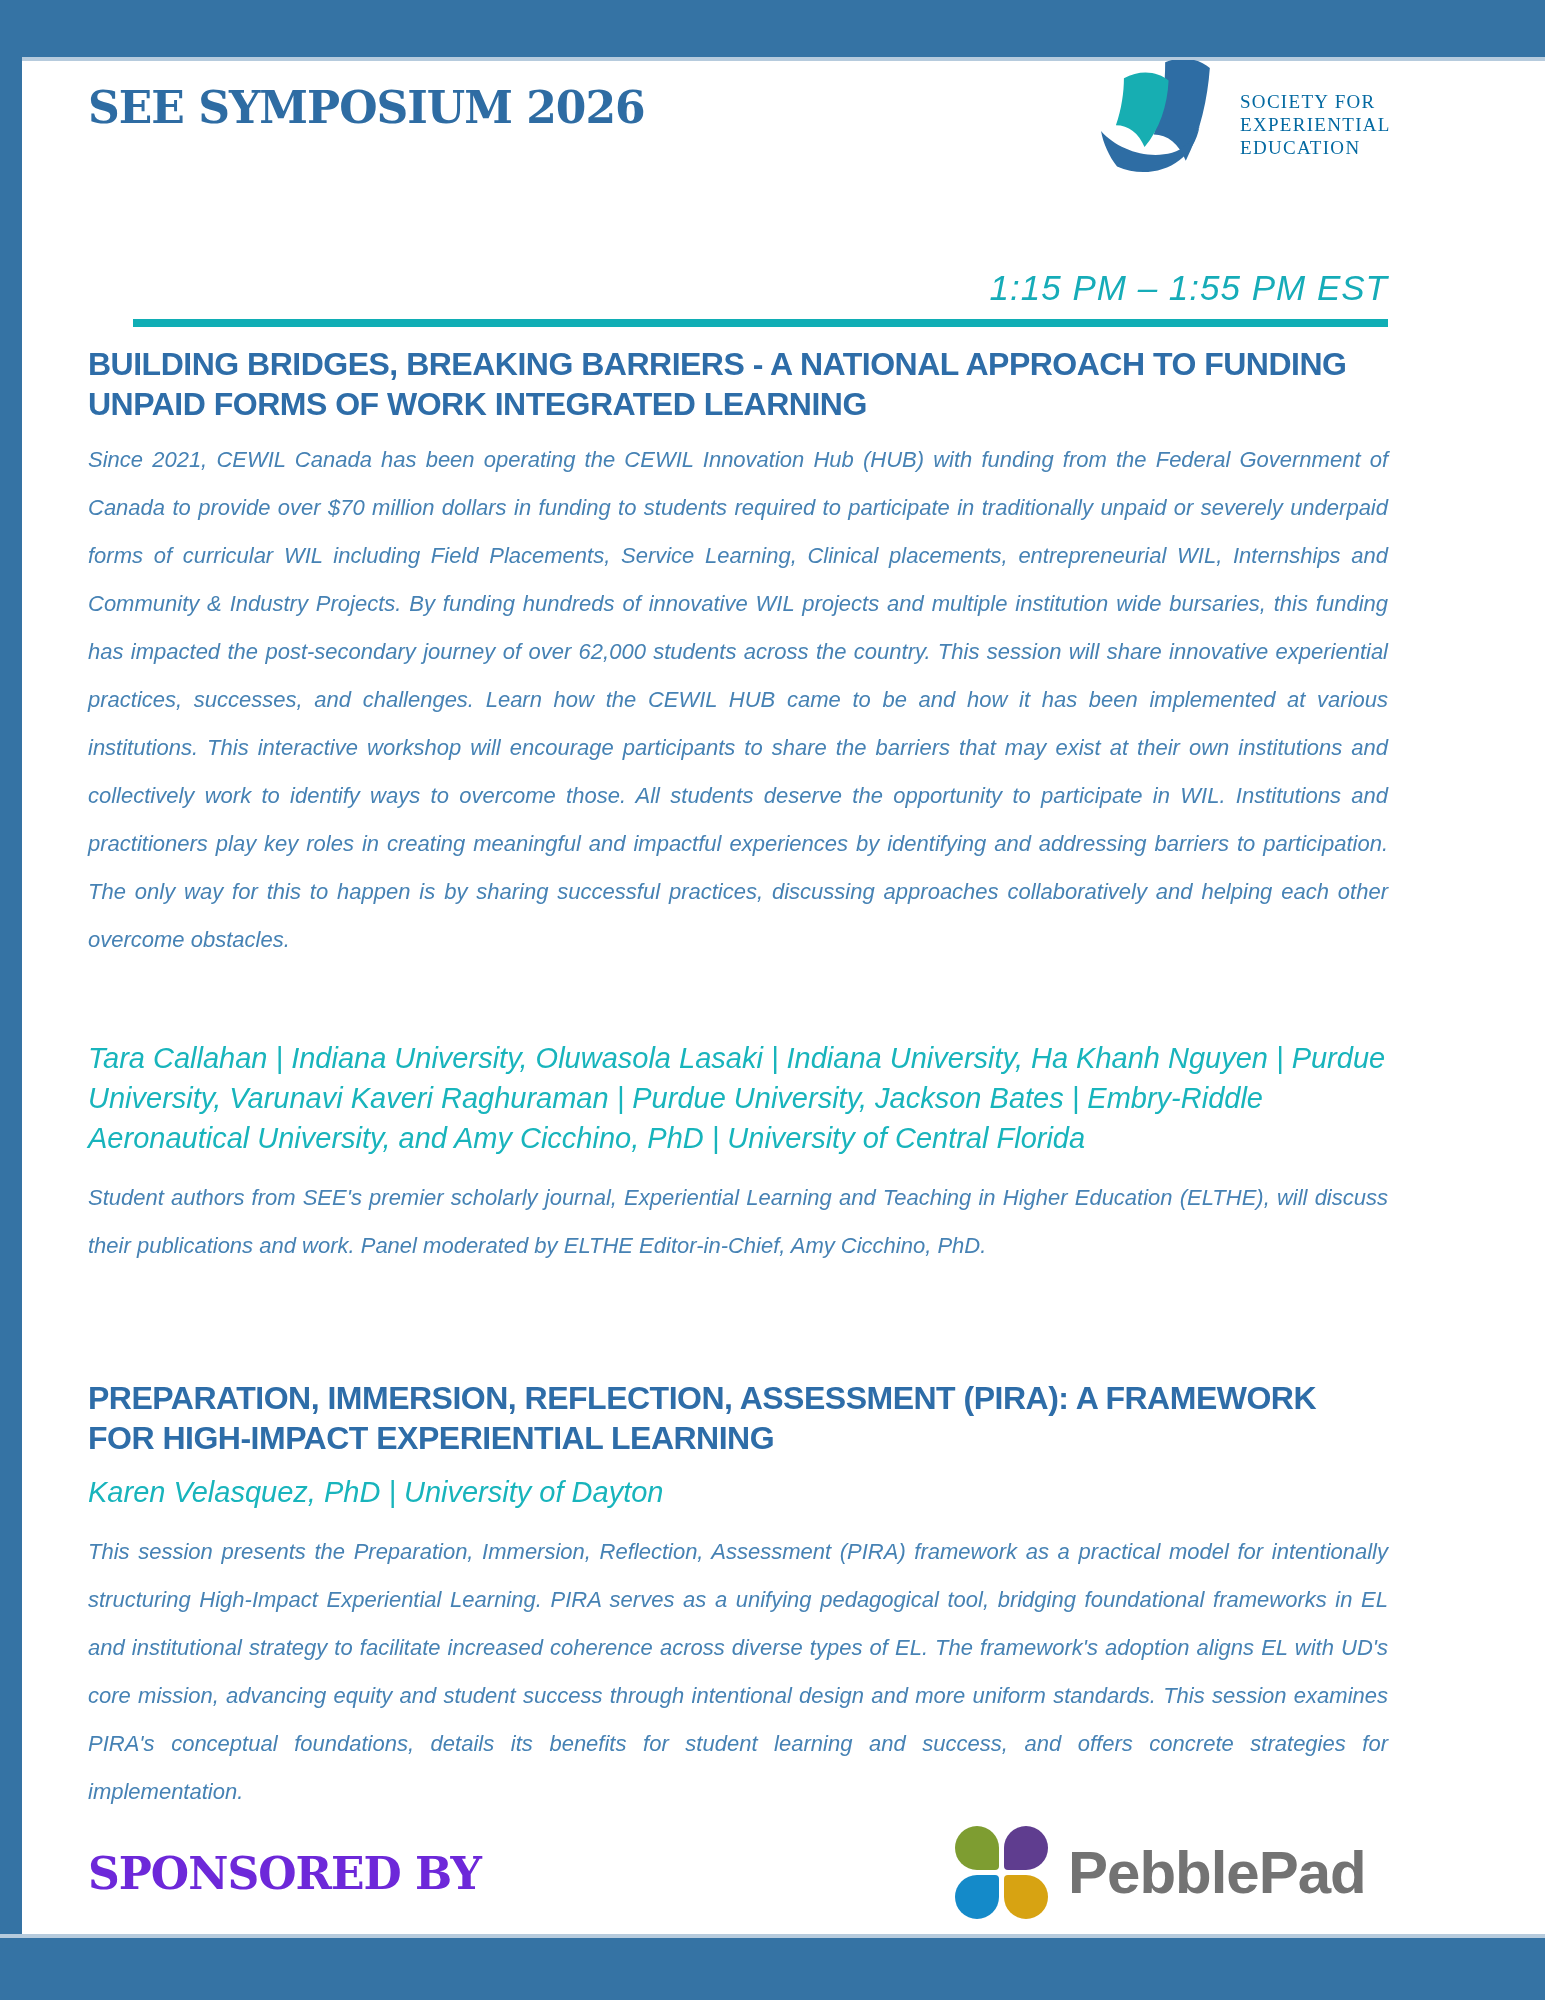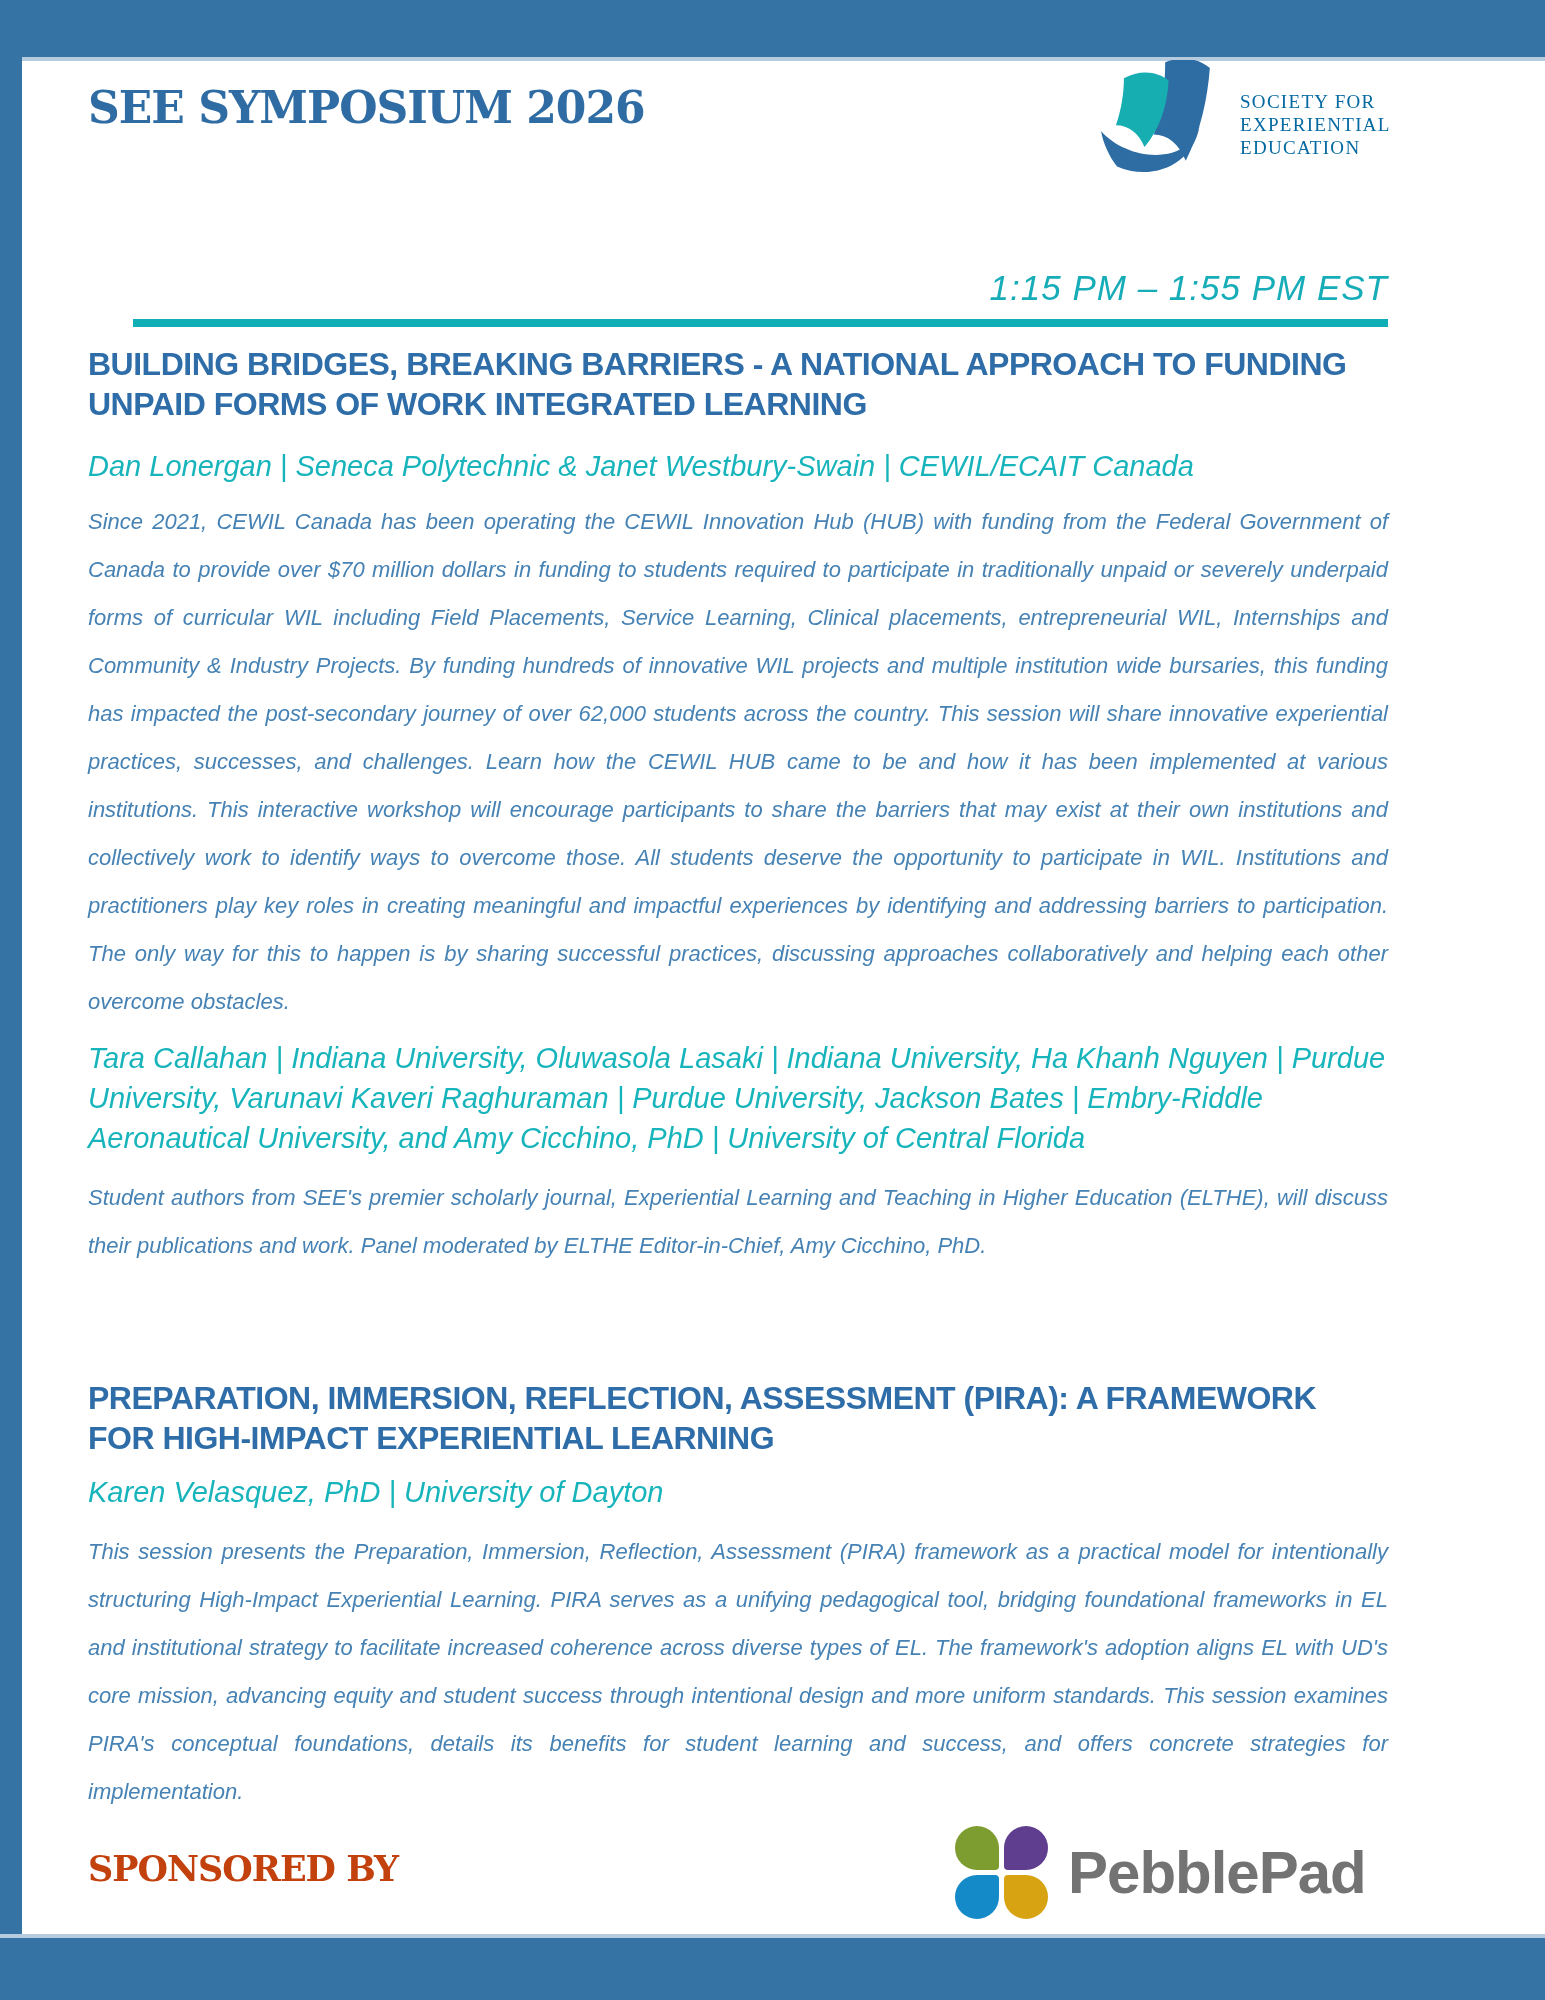--- a/index.html
+++ b/index.html
@@ -59,21 +59,21 @@
   }
   .s1 .session-abstract{margin-top:12px;}
   .s2 .session-speakers{margin-top:22px;}
   .s2 .session-abstract{margin-top:16px;}
   .s3 .session-speakers{margin-top:14px;}
   .s3 .session-abstract{margin-top:16px;}
 
   
   .sponsored-by{
     position:absolute;left:88px;top:1848px;
-    font-family:"DejaVu Serif",serif;font-weight:bold;font-size:35px;color:#c2410c;letter-spacing:-1px;
+    font-family:"DejaVu Serif",serif;font-weight:bold;font-size:44px;color:#6d28d9;letter-spacing:-1px;
   }
   .pebblepad{position:absolute;left:955px;top:1826px;display:flex;align-items:center;}
   .petals{display:grid;grid-template-columns:44px 44px;grid-template-rows:44px 44px;gap:5px;}
   .petal{width:44px;height:44px;}
   .petal-tl{background:#7E9D31;border-radius:50% 50% 4px 50%;}
   .petal-tr{background:#5F3D8F;border-radius:50% 50% 50% 4px;}
   .petal-bl{background:#148AC9;border-radius:50% 4px 50% 50%;}
   .petal-br{background:#D7A312;border-radius:4px 50% 50% 50%;}
   .pebblepad-wordmark{
     margin-left:20px;color:#737373;font-weight:bold;font-size:60px;letter-spacing:-1px;
@@ -102,21 +102,20 @@
     </div>
   </div>
 
   <div class="banner">
     <div class="banner-underline"></div>
     <div class="session-time">1:15 PM – 1:55 PM EST</div>
   </div>
 
   <div class="session s1">
     <h2 class="session-title">BUILDING BRIDGES, BREAKING BARRIERS - A NATIONAL APPROACH TO FUNDING UNPAID FORMS OF WORK INTEGRATED LEARNING</h2>
-    <p class="session-speakers">Dan Lonergan | Seneca Polytechnic &amp; Janet Westbury-Swain | CEWIL/ECAIT Canada</p>
     <p class="session-abstract">Since 2021, CEWIL Canada has been operating the CEWIL Innovation Hub (HUB) with funding from the Federal Government of Canada to provide over $70 million dollars in funding to students required to participate in traditionally unpaid or severely underpaid forms of curricular WIL including Field Placements, Service Learning, Clinical placements, entrepreneurial WIL, Internships and Community &amp; Industry Projects. By funding hundreds of innovative WIL projects and multiple institution wide bursaries, this funding has impacted the post-secondary journey of over 62,000 students across the country. This session will share innovative experiential practices, successes, and challenges. Learn how the CEWIL HUB came to be and how it has been implemented at various institutions. This interactive workshop will encourage participants to share the barriers that may exist at their own institutions and collectively work to identify ways to overcome those. All students deserve the opportunity to participate in WIL. Institutions and practitioners play key roles in creating meaningful and impactful experiences by identifying and addressing barriers to participation. The only way for this to happen is by sharing successful practices, discussing approaches collaboratively and helping each other overcome obstacles.</p>
   </div>
 
   <div class="session s2">
     <p class="session-speakers">Tara Callahan | Indiana University, Oluwasola Lasaki | Indiana University, Ha Khanh Nguyen | Purdue University, Varunavi Kaveri Raghuraman | Purdue University, Jackson Bates | Embry-Riddle Aeronautical University, and Amy Cicchino, PhD | University of Central Florida</p>
     <p class="session-abstract">Student authors from SEE's premier scholarly journal, Experiential Learning and Teaching in Higher Education (ELTHE), will discuss their publications and work. Panel moderated by ELTHE Editor-in-Chief, Amy Cicchino, PhD.</p>
   </div>
 
   <div class="session s3">
     <h2 class="session-title">PREPARATION, IMMERSION, REFLECTION, ASSESSMENT (PIRA): A FRAMEWORK FOR HIGH-IMPACT EXPERIENTIAL LEARNING</h2>

